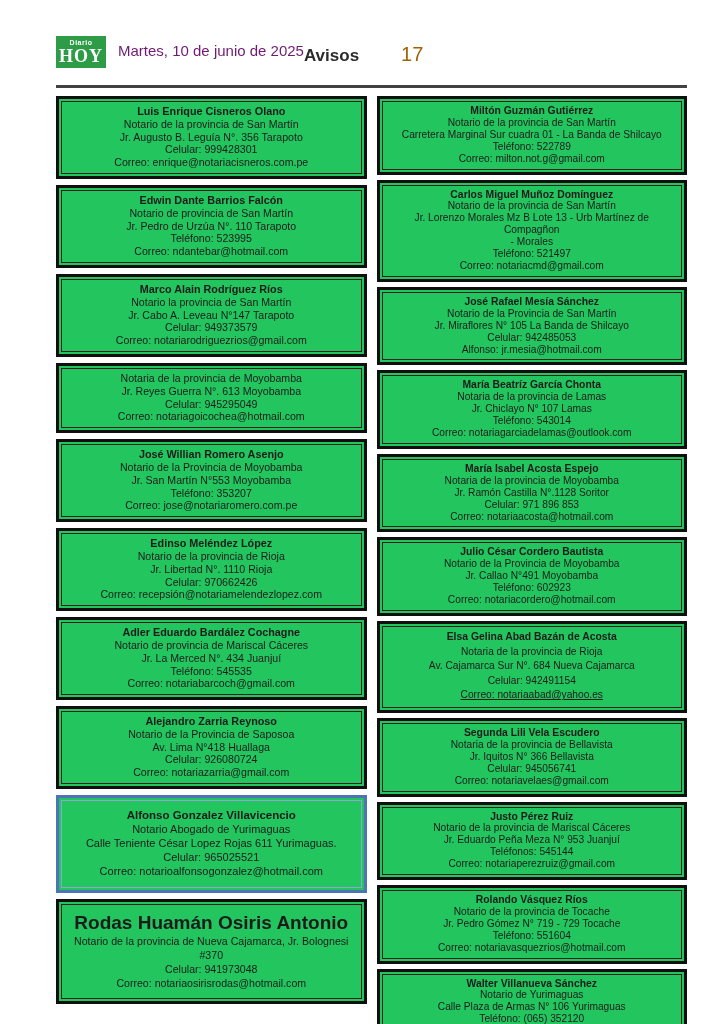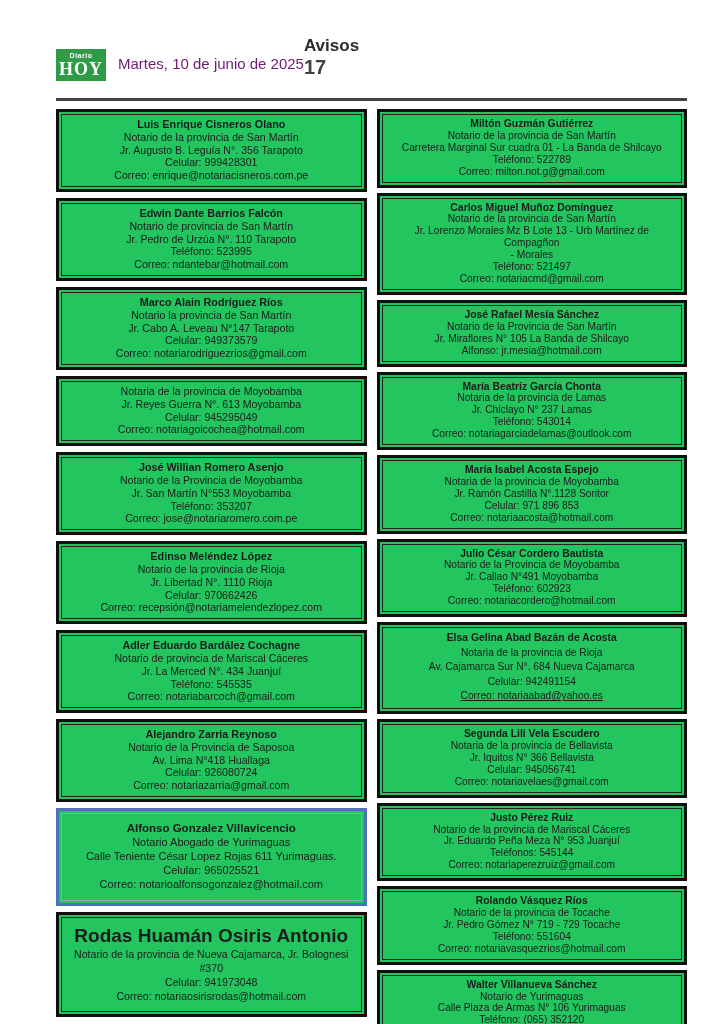--- a/index.html
+++ b/index.html
@@ -16,23 +16,23 @@
   .header { display: flex; align-items: flex-end; padding-bottom: 17px; }
   .brand { display: flex; align-items: center; gap: 12px; }
   .logo {
     background: var(--logo-green, #2e9c46);
     width: 50px; height: 32px; color: #fff; text-align: center;
     display: flex; flex-direction: column; justify-content: center;
   }
   .logo-top { font-size: 7px; font-weight: bold; line-height: 8px; letter-spacing: 0.5px; }
   .logo-main { font-family: "Liberation Serif", serif; font-weight: bold; font-size: 18px; line-height: 19px; letter-spacing: 1px; }
   .date { font-size: 15px; color: #701a75; padding-bottom: 3px; }
-  .header-right { display: flex; align-items: baseline; padding-bottom: 2px; flex-direction: column; }
+  .header-right { display: flex; align-items: baseline; gap: 42px; padding-bottom: 2px; }
   .section-title { font-size: 17px; font-weight: bold; color: #2b2b2b; }
-  .page-num { font-size: 20px; font-weight: bold; color: #404040; }
+  .page-num { font-size: 20px; font-weight: normal; color: #a16207; }
   .rule { height: 3px; background: #424242; margin-bottom: 8px; }
 
   
   .columns { display: flex; gap: 10px; align-items: flex-start; }
   .col { flex: 1; display: flex; flex-direction: column; min-width: 0; }
 
   .listing { border: 3px solid #0f0f0f; background: #22c55e; margin-bottom: 6px; }
   .listing-inner { border: 1px solid #222; margin: 2px; padding: 3px 3px 4px; text-align: center; }
   .col-left .listing-name  { font-weight: bold; font-size: 10.8px; line-height: 12.8px; }
   .col-left .listing-line  { font-size: 10.6px; line-height: 12.8px; }
@@ -179,28 +179,29 @@
             <div class="listing-line">- Morales</div>
             <div class="listing-line">Teléfono: 521497</div>
             <div class="listing-line">Correo: notariacmd@gmail.com</div>
           </div>
         </div>
         <div class="listing">
           <div class="listing-inner">
             <div class="listing-name">José Rafael Mesía Sánchez</div>
             <div class="listing-line">Notario de la Provincia de San Martín</div>
             <div class="listing-line">Jr. Miraflores N° 105 La Banda de Shilcayo</div>
+            <div class="listing-line">Celular: 942485053</div>
             <div class="listing-line">Alfonso: jr.mesia@hotmail.com</div>
           </div>
         </div>
         <div class="listing">
           <div class="listing-inner">
             <div class="listing-name">María Beatríz García Chonta</div>
             <div class="listing-line">Notaria de la provincia de Lamas</div>
-            <div class="listing-line">Jr. Chiclayo N° 237 Lamas</div>
+            <div class="listing-line">Jr. Chiclayo N° 107 Lamas</div>
             <div class="listing-line">Teléfono: 543014</div>
             <div class="listing-line">Correo: notariagarciadelamas@outlook.com</div>
           </div>
         </div>
         <div class="listing">
           <div class="listing-inner">
             <div class="listing-name">María Isabel Acosta Espejo</div>
             <div class="listing-line">Notaria de la provincia de Moyobamba</div>
             <div class="listing-line">Jr. Ramón Castilla N°.1128 Soritor</div>
             <div class="listing-line">Celular: 971 896 853</div>

